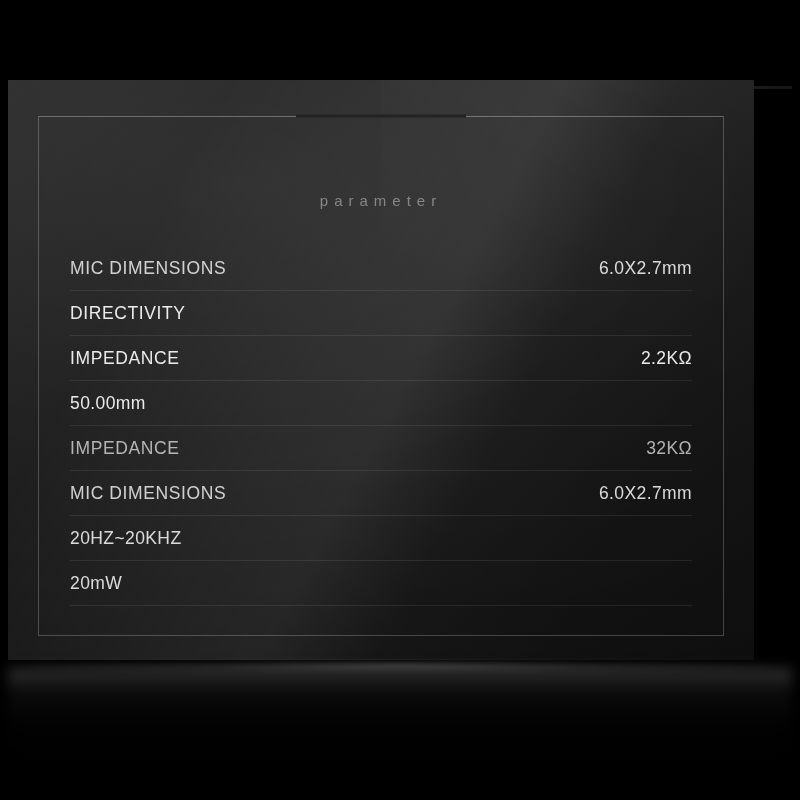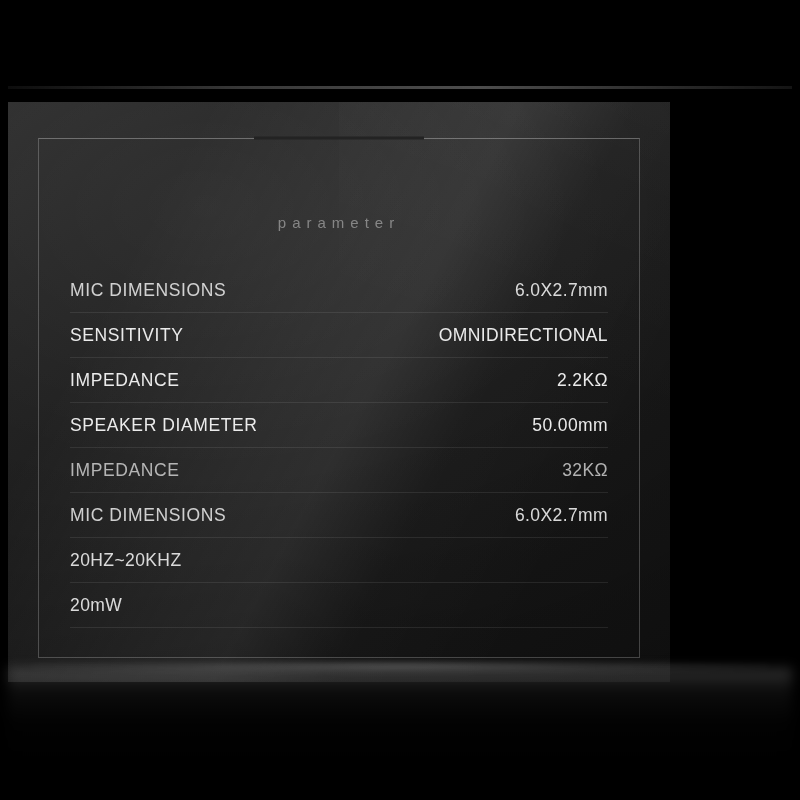--- a/index.html
+++ b/index.html
@@ -19,22 +19,22 @@
     position: relative;
     width: 800px;
     height: 800px;
     background: #000000;
   }
 
   
   .panel {
     position: absolute;
     left: 8px;
-    top: 102px;
-    width: 662px;
+    top: 80px;
+    width: 746px;
     height: 580px;
     background:
       linear-gradient(145deg, #2e2e2e 0%, #262626 18%, #202020 38%, #1a1a1a 60%, #161616 80%, #131313 100%);
     overflow: hidden;
   }
 
   
   .panel .gloss {
     position: absolute;
     left: -15%;
@@ -210,31 +210,29 @@
 
     <div class="specs">
 
       <div class="spec-row">
         <span class="spec-label">MIC DIMENSIONS</span>
         <span class="spec-value">6.0X2.7mm</span>
       </div>
 
 
       <div class="spec-row bright">
-        <span class="spec-label">SENSITIVITY</span>
-        <span class="spec-value">OMNIDIRECTIONAL</span>
+        <span class="spec-label">DIRECTIVITY</span>
       </div>
 
       <div class="spec-row bright">
         <span class="spec-label">IMPEDANCE</span>
         <span class="spec-value">2.2KΩ</span>
       </div>
 
       <div class="spec-row bright">
-        <span class="spec-label">SPEAKER DIAMETER</span>
         <span class="spec-value">50.00mm</span>
       </div>
 
       <div class="spec-row dim">
         <span class="spec-label">IMPEDANCE</span>
         <span class="spec-value">32KΩ</span>
       </div>
 
       <div class="spec-row">
         <span class="spec-label">MIC DIMENSIONS</span>

